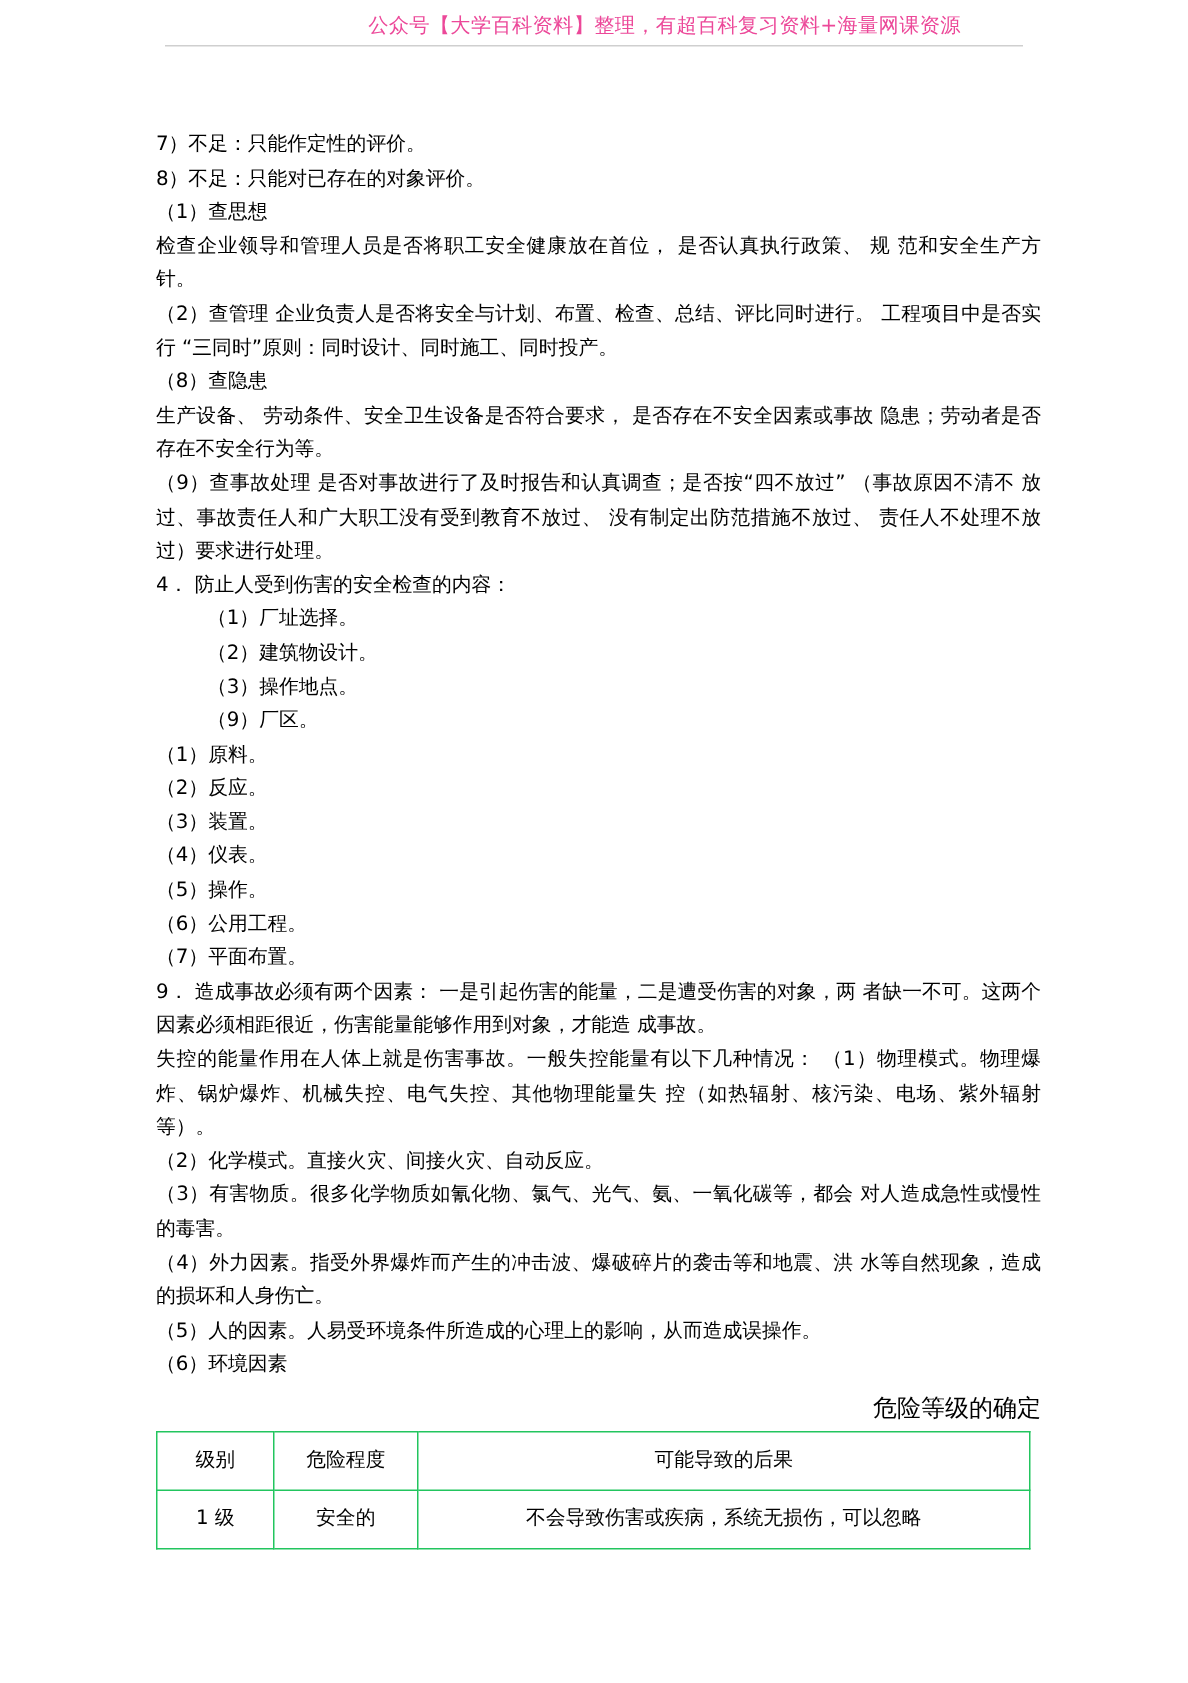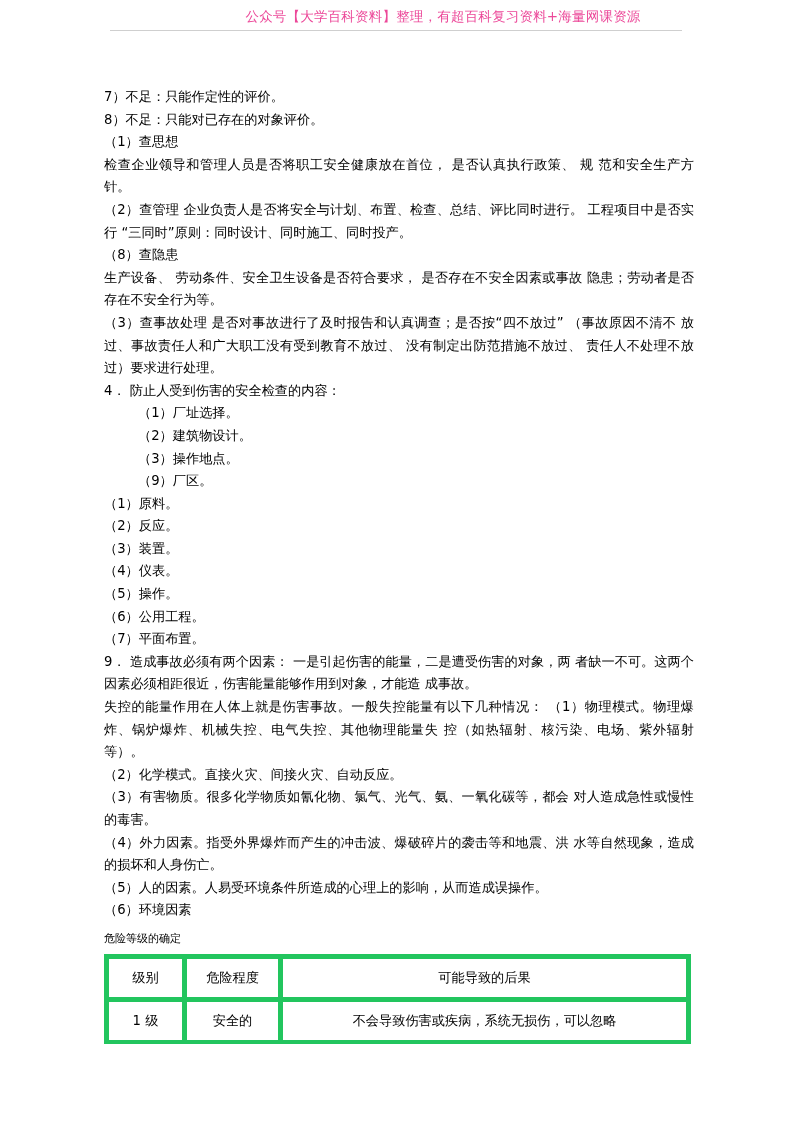--- a/index.html
+++ b/index.html
@@ -52,32 +52,32 @@
     text-align: justify;
   }
   .para {
     margin: 0;
     padding: 0;
     white-space: pre-wrap;
   }
   .para.sub1 { padding-left: 34px; }
   .tbl-title {
     margin-top: 6px;
-    text-align: left;
-    font-size: 11px;
+    text-align: right;
+    font-size: 16px;
     line-height: 22px;
   }
   table.risk {
     margin-top: 4px;
     border-collapse: collapse;
     width: 582px;
     table-layout: fixed;
   }
   table.risk td, table.risk th {
-    border: 5px solid #22c55e;
+    border: 1px solid #22c55e;
     text-align: center;
     font-size: 13.2px;
     font-weight: normal;
     font-family: "DejaVu Sans", "Liberation Sans", sans-serif;
     padding: 0;
     height: 38px;
     vertical-align: middle;
   }
   table.risk col.c1 { width: 78px; }
   table.risk col.c2 { width: 96px; }
@@ -101,21 +101,21 @@
 
   <div class="content">
 
     <p class="para">7）不足：只能作定性的评价。</p>
     <p class="para">8）不足：只能对已存在的对象评价。</p>
     <p class="para">（1）查思想</p>
     <p class="para">检查企业领导和管理人员是否将职工安全健康放在首位， 是否认真执行政策、 规 范和安全生产方针。</p>
     <p class="para">（2）查管理 企业负责人是否将安全与计划、布置、检查、总结、评比同时进行。 工程项目中是否实行 “三同时”原则：同时设计、同时施工、同时投产。</p>
     <p class="para">（8）查隐患</p>
     <p class="para">生产设备、 劳动条件、安全卫生设备是否符合要求， 是否存在不安全因素或事故 隐患；劳动者是否存在不安全行为等。</p>
-    <p class="para">（3）查事故处理 是否对事故进行了及时报告和认真调查；是否按“四不放过” （事故原因不清不 放过、事故责任人和广大职工没有受到教育不放过、 没有制定出防范措施不放过、 责任人不处理不放过）要求进行处理。</p>
+    <p class="para">（9）查事故处理 是否对事故进行了及时报告和认真调查；是否按“四不放过” （事故原因不清不 放过、事故责任人和广大职工没有受到教育不放过、 没有制定出防范措施不放过、 责任人不处理不放过）要求进行处理。</p>
     <p class="para">4． 防止人受到伤害的安全检查的内容：</p>
 
     <p class="para sub1">（1）厂址选择。</p>
     <p class="para sub1">（2）建筑物设计。</p>
     <p class="para sub1">（3）操作地点。</p>
     <p class="para sub1">（9）厂区。</p>
 
 
     <p class="para">（1）原料。</p>
     <p class="para">（2）反应。</p>

